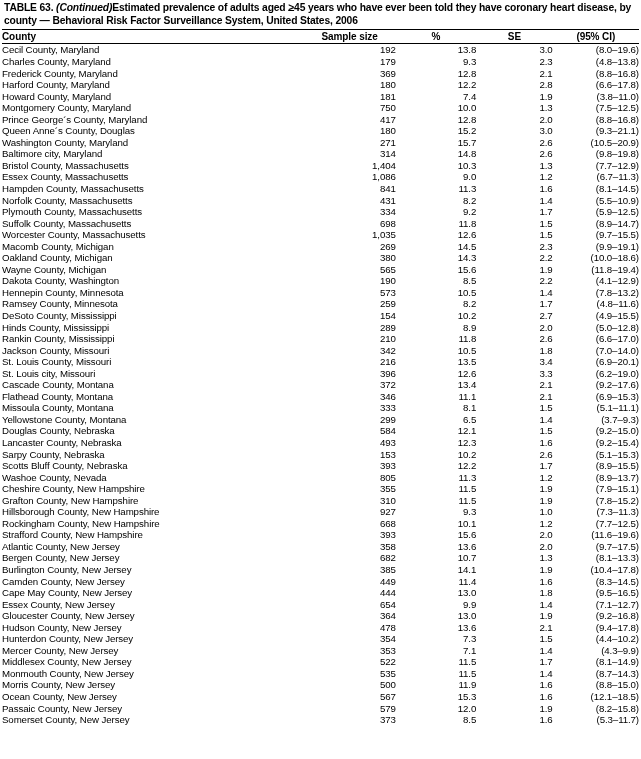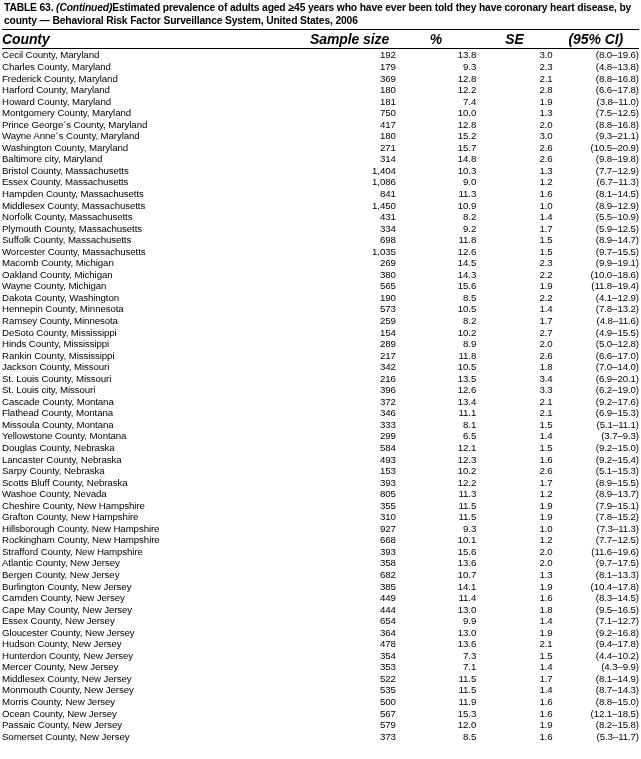--- a/index.html
+++ b/index.html
@@ -38,27 +38,26 @@
     text-decoration: underline;
     text-underline-offset: -1px;
   }
   table.data {
     border-collapse: collapse;
     width: 637px;
     margin: 0 2px;
     table-layout: fixed;
   }
   table.data thead th {
-    font-size: 14px;
+    font-size: 10px;
     font-weight: bold;
     padding: 1px 0 1px 0;
     border-top: 1.6px solid #000;
     border-bottom: 1.1px solid #000;
     letter-spacing: -0.1px;
-    font-style: italic;
   }
   th.c-county, td.c-county {
     width: 300px;
     text-align: left;
     padding-left: 3px;
   }
   th.c-n, td.c-n {
     width: 92px;
     text-align: center;
   }
@@ -155,21 +154,21 @@
           <td class="c-ci">(7.5–12.5)</td>
         </tr>
         <tr>
           <td class="c-county">Prince George´s County, Maryland</td>
           <td class="c-n">417</td>
           <td class="c-pct">12.8</td>
           <td class="c-se">2.0</td>
           <td class="c-ci">(8.8–16.8)</td>
         </tr>
         <tr>
-          <td class="c-county">Wayne Anne´s County, Maryland</td>
+          <td class="c-county">Queen Anne´s County, Douglas</td>
           <td class="c-n">180</td>
           <td class="c-pct">15.2</td>
           <td class="c-se">3.0</td>
           <td class="c-ci">(9.3–21.1)</td>
         </tr>
         <tr>
           <td class="c-county">Washington County, Maryland</td>
           <td class="c-n">271</td>
           <td class="c-pct">15.7</td>
           <td class="c-se">2.6</td>
@@ -197,27 +196,20 @@
           <td class="c-ci">(6.7–11.3)</td>
         </tr>
         <tr>
           <td class="c-county">Hampden County, Massachusetts</td>
           <td class="c-n">841</td>
           <td class="c-pct">11.3</td>
           <td class="c-se">1.6</td>
           <td class="c-ci">(8.1–14.5)</td>
         </tr>
         <tr>
-          <td class="c-county">Middlesex County, Massachusetts</td>
-          <td class="c-n">1,450</td>
-          <td class="c-pct">10.9</td>
-          <td class="c-se">1.0</td>
-          <td class="c-ci">(8.9–12.9)</td>
-        </tr>
-        <tr>
           <td class="c-county">Norfolk County, Massachusetts</td>
           <td class="c-n">431</td>
           <td class="c-pct">8.2</td>
           <td class="c-se">1.4</td>
           <td class="c-ci">(5.5–10.9)</td>
         </tr>
         <tr>
           <td class="c-county">Plymouth County, Massachusetts</td>
           <td class="c-n">334</td>
           <td class="c-pct">9.2</td>
@@ -289,21 +281,21 @@
         </tr>
         <tr>
           <td class="c-county">Hinds County, Mississippi</td>
           <td class="c-n">289</td>
           <td class="c-pct">8.9</td>
           <td class="c-se">2.0</td>
           <td class="c-ci">(5.0–12.8)</td>
         </tr>
         <tr>
           <td class="c-county">Rankin County, Mississippi</td>
-          <td class="c-n">217</td>
+          <td class="c-n">210</td>
           <td class="c-pct">11.8</td>
           <td class="c-se">2.6</td>
           <td class="c-ci">(6.6–17.0)</td>
         </tr>
         <tr>
           <td class="c-county">Jackson County, Missouri</td>
           <td class="c-n">342</td>
           <td class="c-pct">10.5</td>
           <td class="c-se">1.8</td>
           <td class="c-ci">(7.0–14.0)</td>

